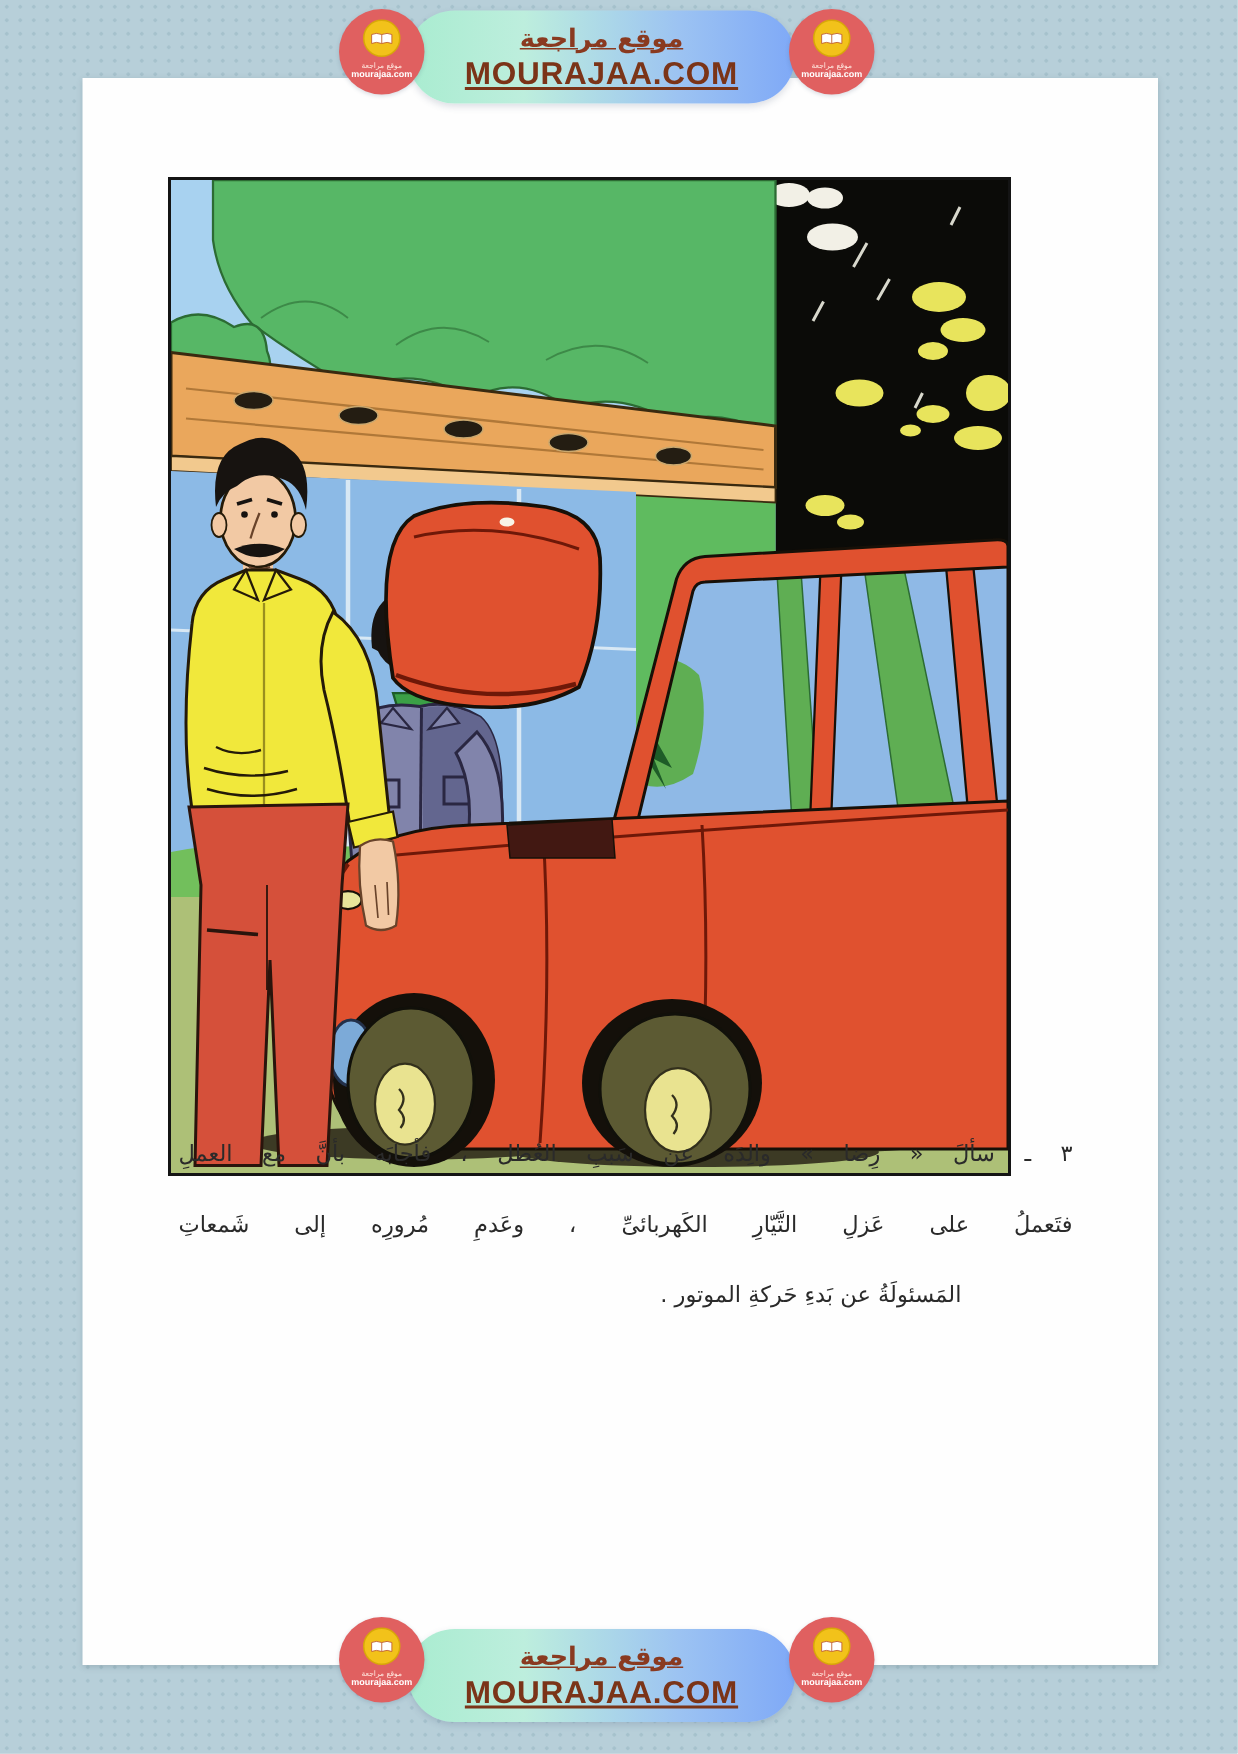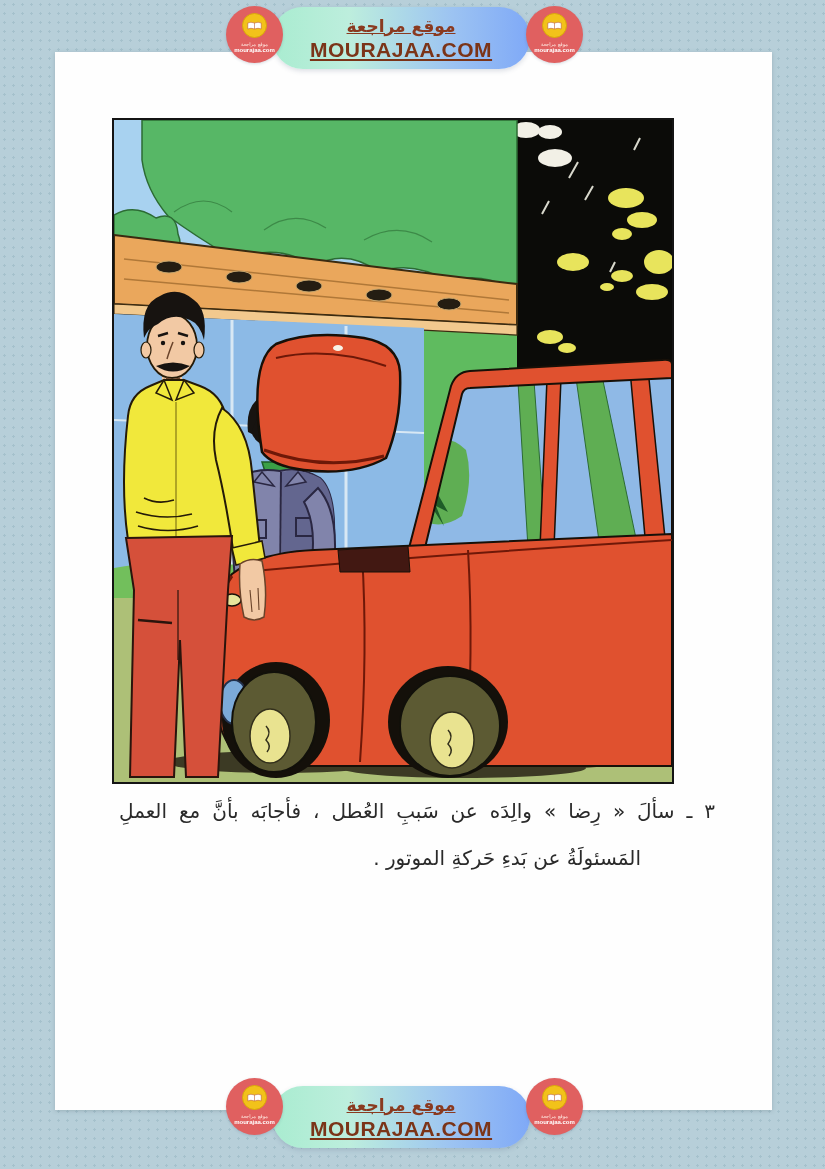--- a/index.html
+++ b/index.html
@@ -70,25 +70,25 @@
   .illustration{
     position:absolute;left:112px;top:118px;
     width:558px;height:662px;
     border:2px solid #141414;
     box-sizing:content-box;
     background:#a8d2f0;
   }
   .illustration svg{display:block;}
   
   .story{
-    position:absolute;left:119px;top:788px;width:596px;
+    position:absolute;left:119px;top:746px;width:596px;
     direction:rtl;
     font-family:"DejaVu Sans",sans-serif;
     color:#2a2a2a;
-    font-size:20px;
+    font-size:15px;
     line-height:47px;
   }
   .story .line{
     text-align:justify;
     text-align-last:justify;
     white-space:nowrap;
     overflow:hidden;
   }
   .story .line.last{
     text-align:left;text-align-last:right;
@@ -249,20 +249,21 @@
         <path d="M136,470 l2,22 M144,468 l1,22" stroke="#69432a" stroke-width="1.1" fill="none"></path>
         <path d="M12,418 L118,416 L114,470 L104,657 L72,657 L66,520 L60,657 L16,657 L20,470 Z" fill="#d5503a" stroke="#2a140c" stroke-width="2"></path>
         <path d="M24,500 L58,503" stroke="#2a140c" stroke-width="2.5"></path>
         <path d="M64,470 L64,540" stroke="#2a140c" stroke-width="1.2"></path>
       </g>
     </svg>
   </div>
 
   <div class="story">
     <div class="line">٣ ـ سألَ « رِضا » والِدَه عن سَببِ العُطل ، فأجابَه بأنَّ مع العملِ</div>
+    <div class="line">فتَعملُ على عَزلِ التَّيّارِ الكَهربائىِّ ، وعَدمِ مُرورِه إلى شَمعاتِ</div>
     <div class="line last">المَسئولَةُ عن بَدءِ حَركةِ الموتور .</div>
   </div>
 
   <div class="banner top">
     <span class="ar">موقع مراجعة</span>
     <span class="en">MOURAJAA.COM</span>
   </div>
 
   <div class="banner bottom">
     <span class="ar">موقع مراجعة</span>

